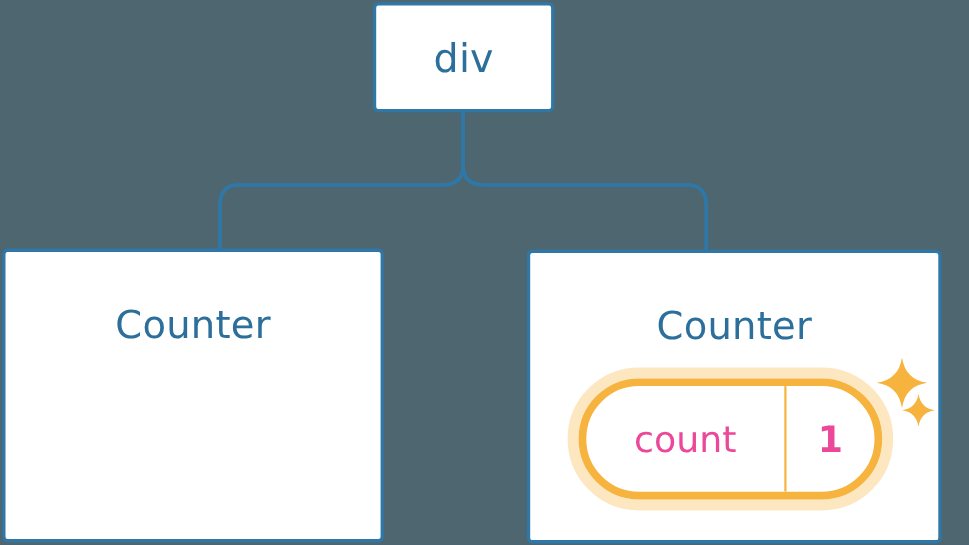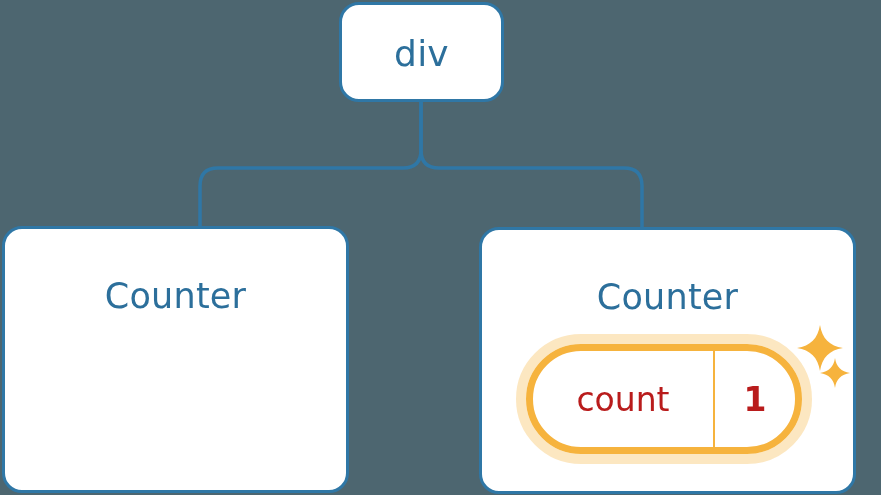--- a/index.html
+++ b/index.html
@@ -30,21 +30,21 @@
     height: 495px;
     pointer-events: none;
   }
 
   
   .node-card {
     position: absolute;
     box-sizing: border-box;
     background: #ffffff;
     border: 3px solid #2f77a6;
-    border-radius: 20px;
+    border-radius: 5px;
   }
 
   #node-div {
     left: 339px;
     top: 2px;
     width: 165px;
     height: 100px;
   }
 
   #node-counter-left {
@@ -94,21 +94,21 @@
     background: #ffffff;
     border-radius: 999px;
     overflow: hidden;
   }
 
   .pill-key,
   .pill-val {
     display: flex;
     align-items: center;
     justify-content: center;
-    color: #b91c1c;
+    color: #ec4899;
     white-space: nowrap;
   }
 
   .pill-key {
     font-size: 33px;
   }
 
   .pill-val {
     font-size: 33px;
   }

